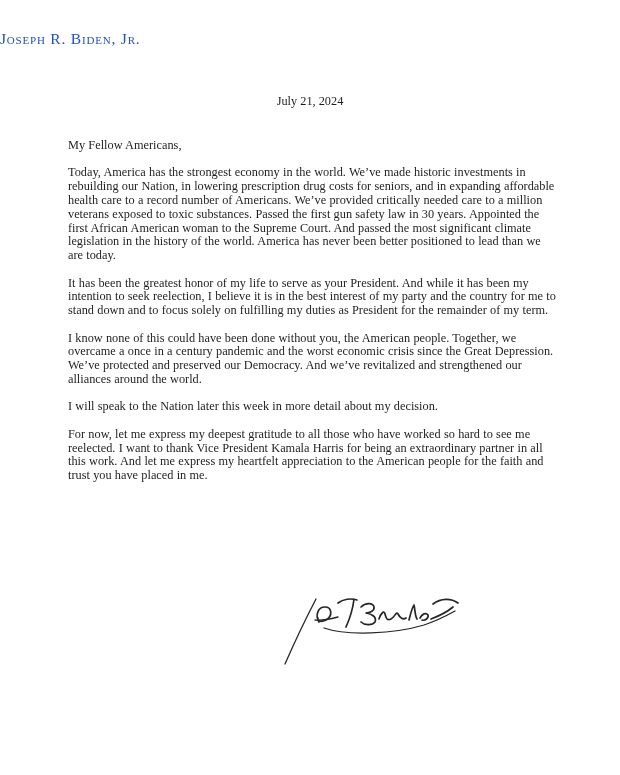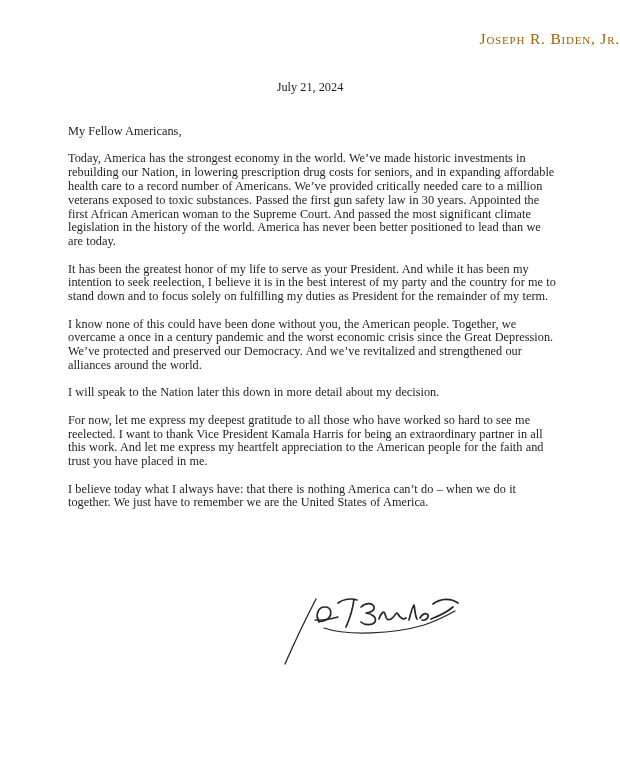--- a/index.html
+++ b/index.html
@@ -15,29 +15,29 @@
     position: relative;
     width: 620px;
     height: 775px;
     background: var(--paper);
     color: var(--ink);
     font-family: "Liberation Serif", serif;
     overflow: hidden;
   }
   .letterhead {
     padding-top: 30px;
-    text-align: right;
+    text-align: left;
     font-size: 15.5px;
     font-variant: small-caps;
     letter-spacing: 0.8px;
     line-height: 18px;
-    color: #a16207;
+    color: #1d4ed8;
   }
   .date-line {
-    margin-top: 32px;
+    margin-top: 46px;
     text-align: center;
     font-size: 12.3px;
     line-height: 14px;
   }
   .content {
     padding: 0 64px 0 68px;
   }
   .content p {
     margin: 13.6px 0 0 0;
     font-size: 12.3px;
@@ -73,23 +73,22 @@
 
   <div class="letterhead">Joseph R. Biden, Jr.</div>
 
   <div class="date-line">July 21, 2024</div>
 
   <div class="content">
     <p class="salutation">My Fellow Americans,</p>
     <p>Today, America has the strongest economy in the world. We’ve made historic investments in rebuilding our Nation, in lowering prescription drug costs for seniors, and in expanding affordable health care to a record number of Americans. We’ve provided critically needed care to a million veterans exposed to toxic substances. Passed the first gun safety law in 30 years. Appointed the first African American woman to the Supreme Court. And passed the most significant climate legislation in the history of the world. America has never been better positioned to lead than we are today.</p>
     <p>It has been the greatest honor of my life to serve as your President. And while it has been my intention to seek reelection, I believe it is in the best interest of my party and the country for me to stand down and to focus solely on fulfilling my duties as President for the remainder of my term.</p>
     <p>I know none of this could have been done without you, the American people. Together, we overcame a once in a century pandemic and the worst economic crisis since the Great Depression. We’ve protected and preserved our Democracy. And we’ve revitalized and strengthened our alliances around the world.</p>
-    <p>I will speak to the Nation later this down in more detail about my decision.</p>
+    <p>I will speak to the Nation later this week in more detail about my decision.</p>
     <p>For now, let me express my deepest gratitude to all those who have worked so hard to see me reelected. I want to thank Vice President Kamala Harris for being an extraordinary partner in all this work. And let me express my heartfelt appreciation to the American people for the faith and trust you have placed in me.</p>
-    <p>I believe today what I always have: that there is nothing America can’t do – when we do it together. We just have to remember we are the United States of America.</p>
   </div>
 
   <svg class="signature" viewBox="0 0 212 80" xmlns="http://www.w3.org/2000/svg" aria-hidden="true">
 
     <path class="thin" d="M13,70 C20,54 32,28 44,5"></path>
 
     <path d="M47,28 C43,21 46,13 53,13 C60,13 61,22 54,26 C50,28 45,28 46,24"></path>
     <path class="thin" d="M43,26 C50,27 58,25 66,23"></path>
 
     <path d="M66,9 C71,5 79,4 85,6 M82,5 C81,14 78,24 74,33"></path>

